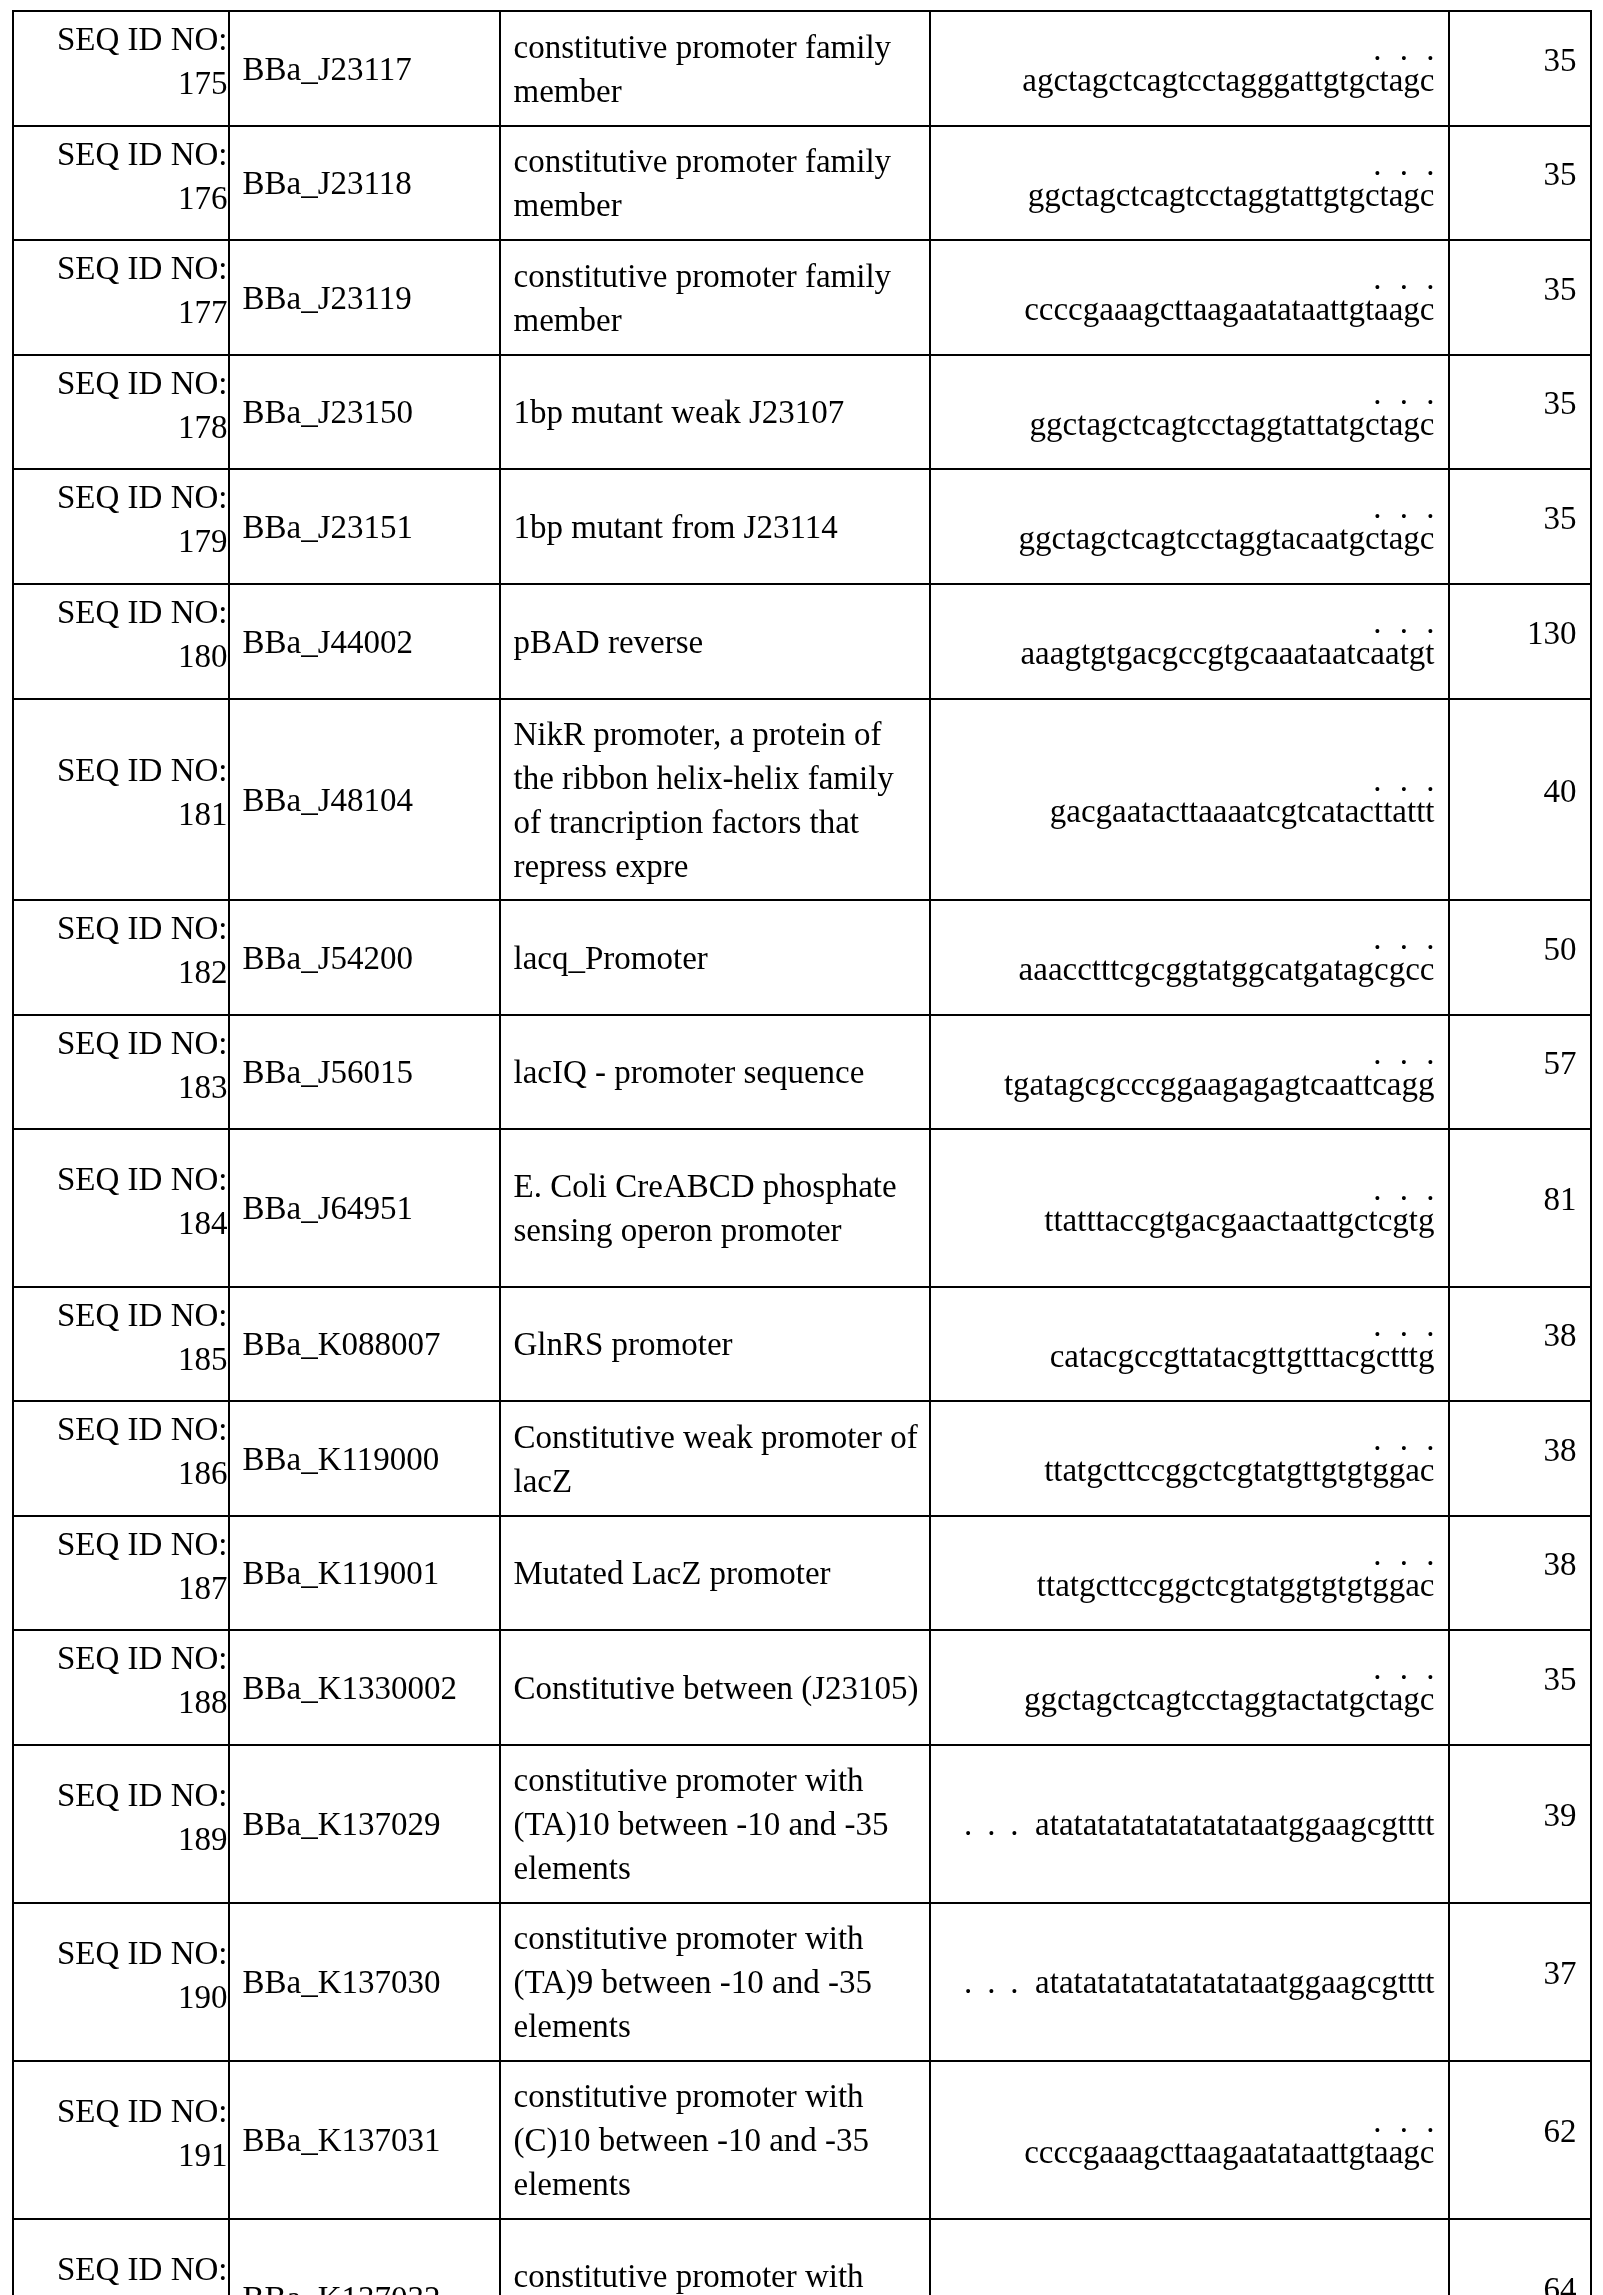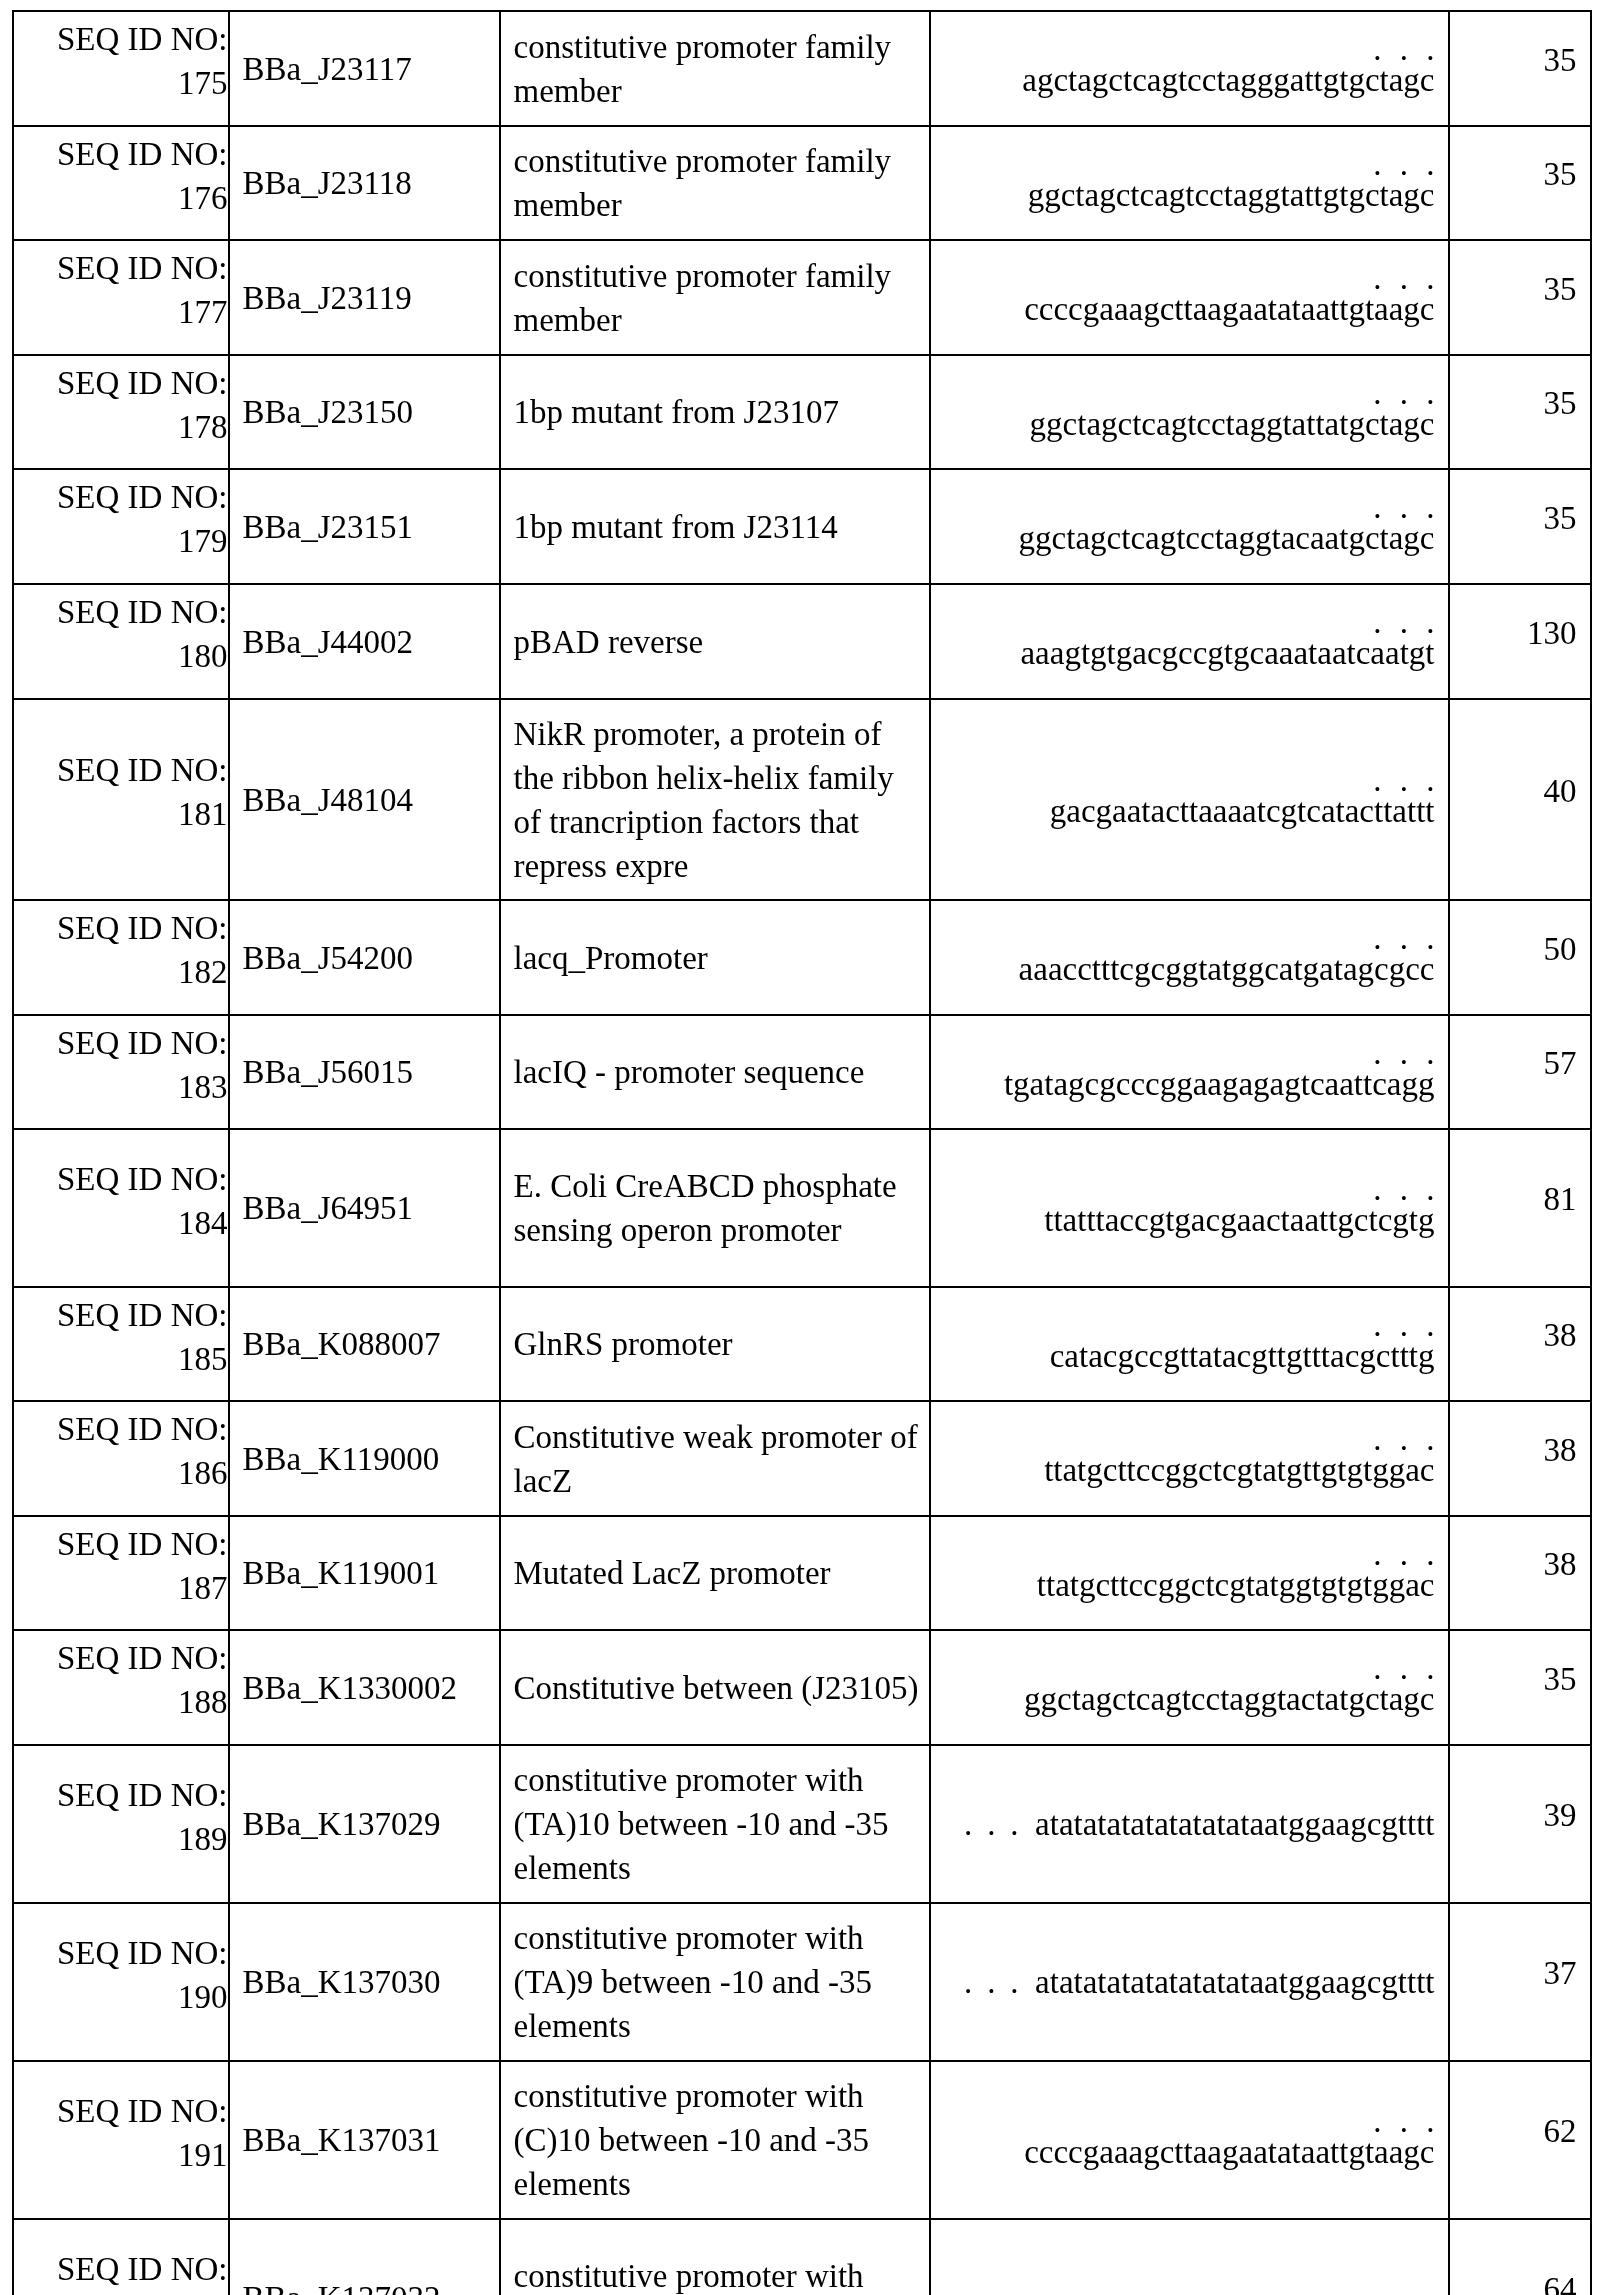--- a/index.html
+++ b/index.html
@@ -138,21 +138,21 @@
     <td class="c-id">
       <span class="cell-inner">
         <span class="line-block">SEQ ID NO:</span><br>
         <span class="line-block">178</span>
       </span>
     </td>
     <td class="c-name">
       <span>BBa_J23150</span>
     </td>
     <td class="c-desc">
-      <span>1bp mutant from J23107</span>
+      <span>1bp mutant weak J23107</span>
     </td>
     <td class="c-seq">
       <span class="seq-wrap">
         <span class="seq-dots">. . .</span>
         <span class="seq-main">ggctagctcagtcctaggtattatgctagc</span>
       </span>
     </td>
     <td class="c-len">
       <span class="cell-inner">35</span>
     </td>

